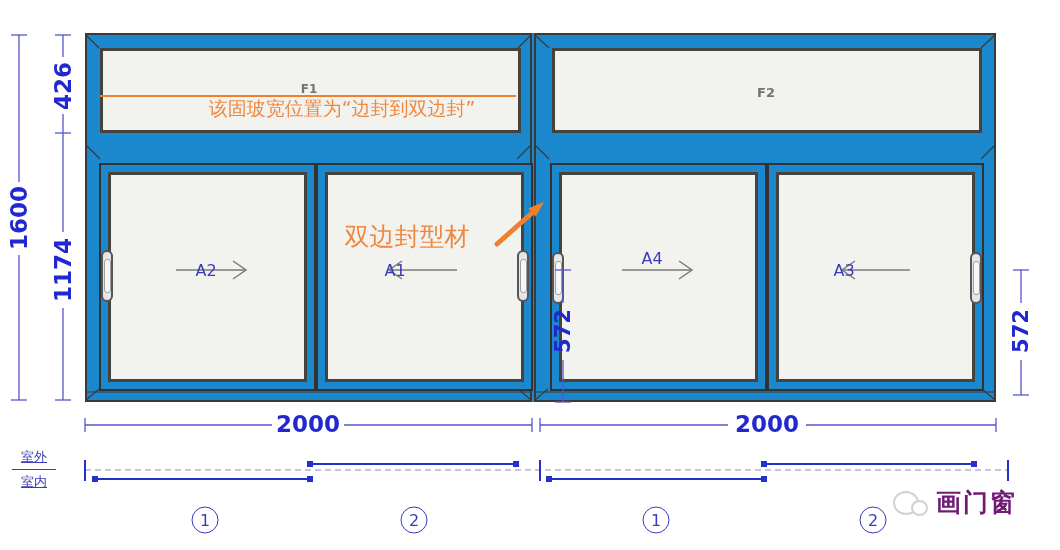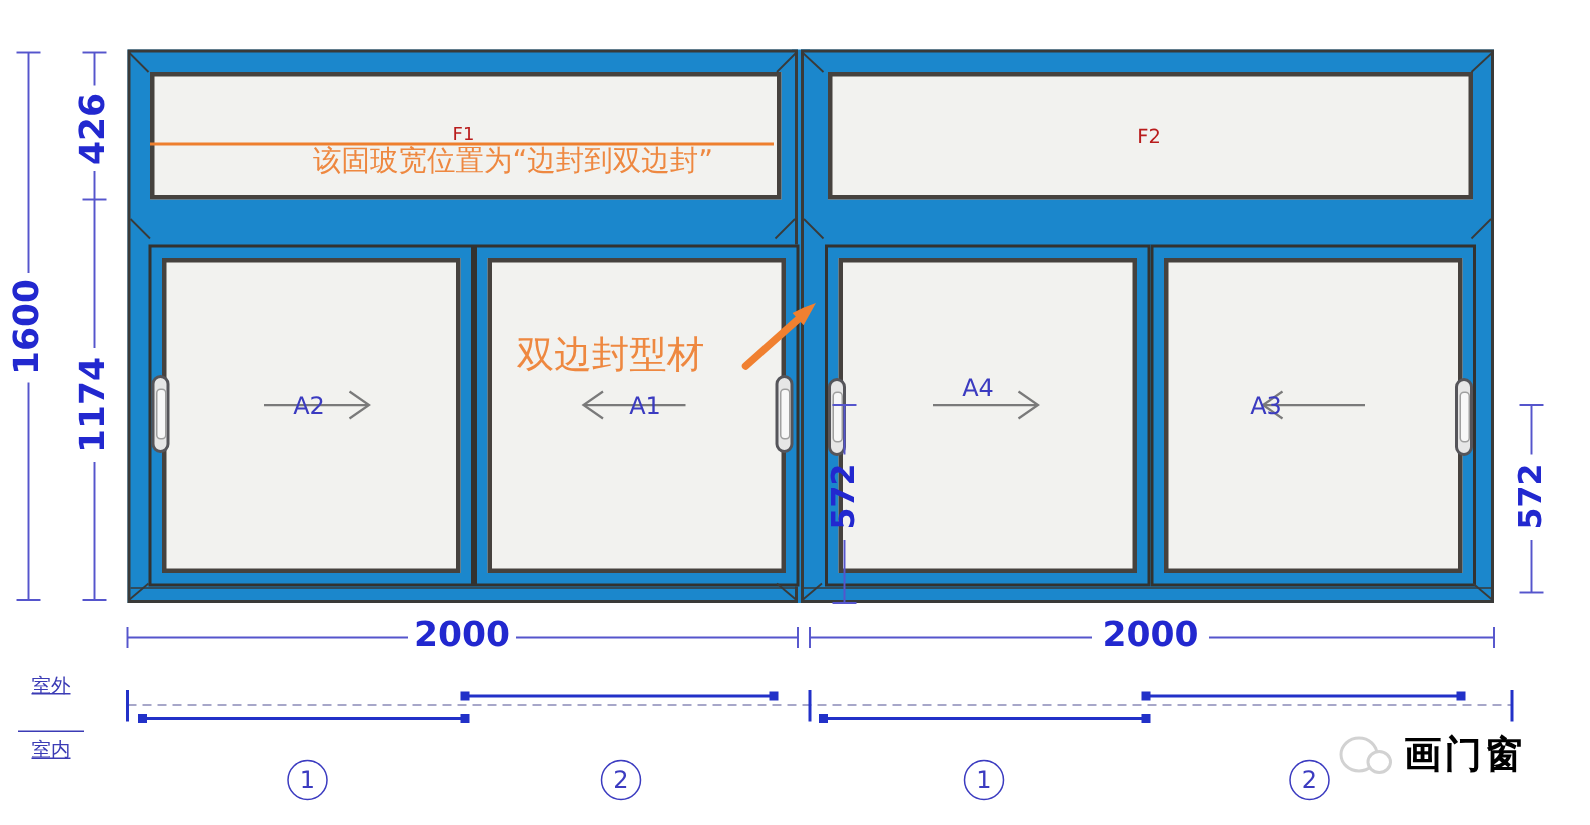--- a/index.html
+++ b/index.html
@@ -13,31 +13,31 @@
   .handle{position:absolute;width:12px;height:52px;background:#e6e6e6;border:2px solid #55555a;
           border-radius:6px;box-sizing:border-box;}
   .handle .pill{display:block;margin:7px auto 0 auto;width:5px;height:32px;border:1px solid #9f9f9f;
           border-radius:3px;background:#f7f7f7;}
   .lbl{position:absolute;transform:translate(-50%,-50%);white-space:nowrap;line-height:1;}
   .lbl.v{transform:translate(-50%,-50%) rotate(-90deg);}
   .dim{color:#2228cf;font-weight:bold;font-size:23px;}
   .dim.big{font-size:23px;}
   .dim.small{font-size:21px;}
   .alabel{color:#3b3bc0;font-size:16px;}
-  .flabel{color:#b91c1c;font-size:13px;}
+  .flabel{color:#737373;font-size:13px;font-weight:bold;}
   .orange{color:#ee8840;}
   .note1{font-size:19px;}
   .note2{font-size:25px;}
   .circ{position:absolute;transform:translate(-50%,-50%);width:27px;height:27px;border:1.6px solid #3b3bc0;
         border-radius:50%;color:#3b3bc0;font-size:16px;display:flex;align-items:center;justify-content:center;
         box-sizing:border-box;background:#fff;}
   .frac{position:absolute;left:12px;top:446px;width:44px;text-align:center;color:#3b3bb5;font-size:13px;}
-  .frac .top{padding:2px 0 21px 0;border-bottom:1.5px solid #3b3bb5;text-decoration:underline;}
+  .frac .top{padding:2px 0 3px 0;border-bottom:1.5px solid #3b3bb5;text-decoration:underline;}
   .frac .bot{padding:3px 0 2px 0;text-decoration:underline;}
-  .wm{position:absolute;left:893px;top:486px;display:flex;align-items:center;color:#000000;}
+  .wm{position:absolute;left:893px;top:486px;display:flex;align-items:center;color:#701a75;}
   .wm .b1{width:26px;height:24px;border:2px solid #d2d2d2;border-radius:50%;box-sizing:border-box;}
   .wm .b2{width:17px;height:16px;border:2px solid #d2d2d2;border-radius:50%;box-sizing:border-box;
           margin-left:-8px;margin-top:10px;background:#fff;}
   .wm .t{font-size:25px;font-weight:bold;margin-left:8px;letter-spacing:2px;}
   svg{position:absolute;left:0;top:0;pointer-events:none;}
 </style>
 </head>
 <body>
 
 <div id="canvas">
@@ -170,21 +170,21 @@
         <rect x="546" y="476" width="6" height="6"></rect>
           <rect x="761" y="476" width="6" height="6"></rect>
       </g>
     </g>
   </svg>
 
   <div class="lbl flabel" style="left:309px;top:89px;font-size:12px;">F1</div>
   <div class="lbl flabel" style="left:766px;top:92px;">F2</div>
 
   <div class="lbl alabel" style="left:206px;top:271px;">A2</div>
-  <div class="lbl alabel" style="left:430px;top:271px;">A1</div>
+  <div class="lbl alabel" style="left:395px;top:271px;">A1</div>
   <div class="lbl alabel" style="left:652px;top:259px;">A4</div>
   <div class="lbl alabel" style="left:844px;top:271px;">A3</div>
 
   <div class="lbl orange note2" style="left:407px;top:236px;">双边封型材</div>
   <div class="lbl orange note1" style="left:342px;top:108px;">该固玻宽位置为“边封到双边封”</div>
 
   <div class="lbl dim v" style="left:19px;top:218px;">1600</div>
   <div class="lbl dim v" style="left:63px;top:86px;">426</div>
   <div class="lbl dim v" style="left:63px;top:270px;">1174</div>
   <div class="lbl dim v small" style="left:563px;top:331px;">572</div>

